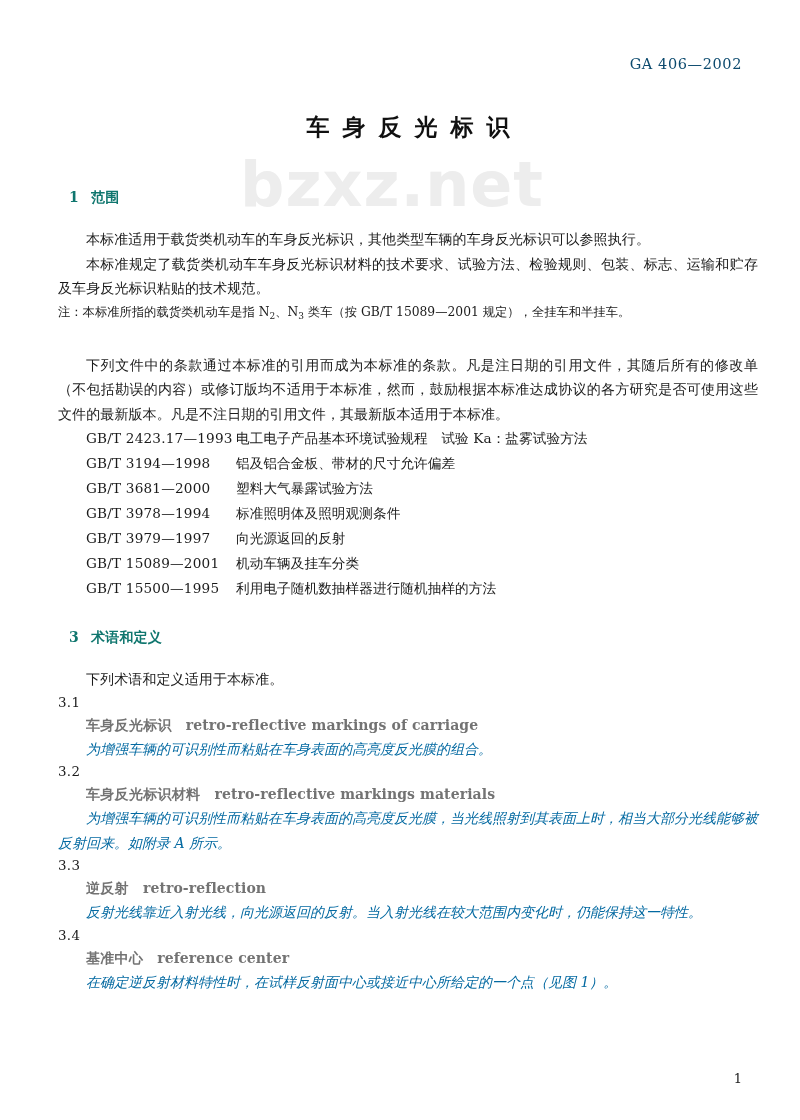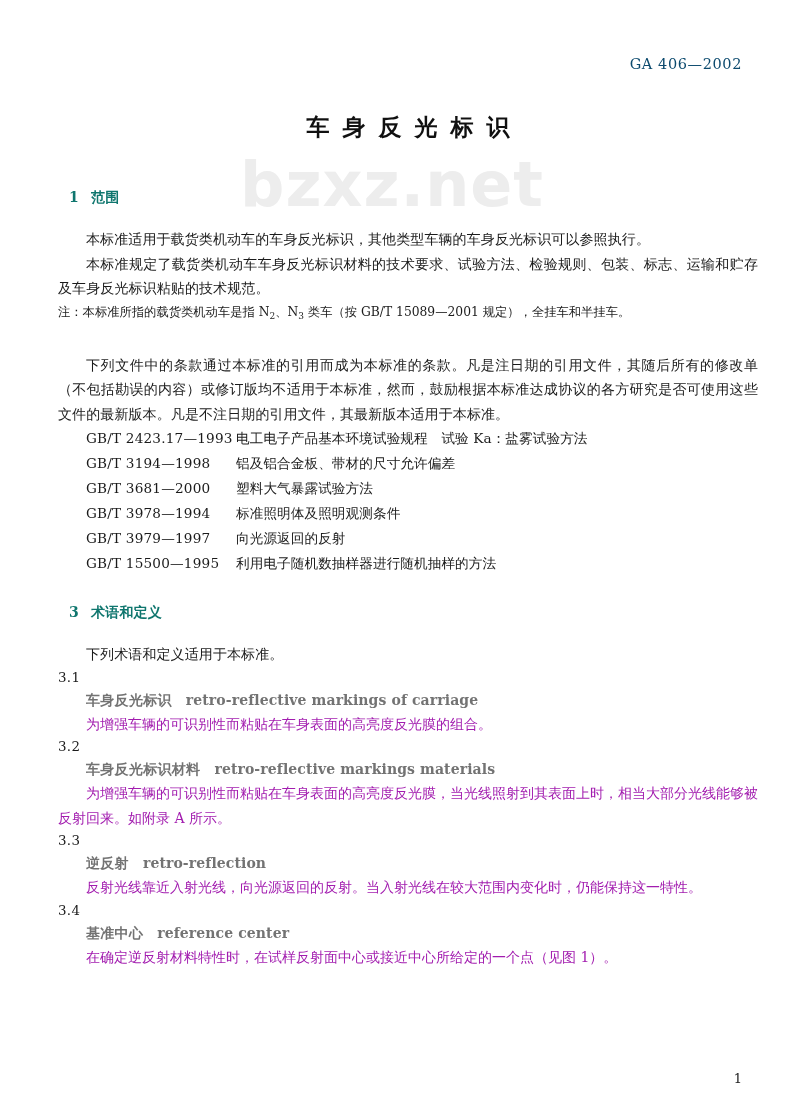--- a/index.html
+++ b/index.html
@@ -135,21 +135,22 @@
     letter-spacing: 0.1px;
   }
 
   .term-def {
     font-size: 14px;
     line-height: 24.5px;
     margin: 0;
     text-indent: 28px;
     text-align: justify;
     text-justify: inter-ideograph;
-    color: #a21caf;
+    color: #0369a1;
+    font-style: italic;
   }
 
   
   .page-number {
     position: absolute;
     right: 58px;
     bottom: 34px;
     font-size: 13px;
     color: #222;
     z-index: 2;
@@ -178,20 +179,21 @@
 
     <div class="gap-sm"></div>
     <p class="para indent">下列文件中的条款通过本标准的引用而成为本标准的条款。凡是注日期的引用文件，其随后所有的修改单（不包括勘误的内容）或修订版均不适用于本标准，然而，鼓励根据本标准达成协议的各方研究是否可使用这些文件的最新版本。凡是不注日期的引用文件，其最新版本适用于本标准。</p>
 
     <ul class="ref-list">
       <li class="ref-item"><span class="code">GB/T 2423.17—1993</span><span class="title">电工电子产品基本环境试验规程　试验 Ka：盐雾试验方法</span></li>
       <li class="ref-item"><span class="code">GB/T 3194—1998</span><span class="title">铝及铝合金板、带材的尺寸允许偏差</span></li>
       <li class="ref-item"><span class="code">GB/T 3681—2000</span><span class="title">塑料大气暴露试验方法</span></li>
       <li class="ref-item"><span class="code">GB/T 3978—1994</span><span class="title">标准照明体及照明观测条件</span></li>
       <li class="ref-item"><span class="code">GB/T 3979—1997</span><span class="title">向光源返回的反射</span></li>
+      <li class="ref-item"><span class="code">GB/T 15089—2001</span><span class="title">机动车辆及挂车分类</span></li>
       <li class="ref-item"><span class="code">GB/T 15500—1995</span><span class="title">利用电子随机数抽样器进行随机抽样的方法</span></li>
     </ul>
 
     <div class="gap-md"></div>
 
     <p class="sec-head"><span class="num">3</span><span>术语和定义</span></p>
     <div class="gap-sm"></div>
     <p class="para indent">下列术语和定义适用于本标准。</p>
 
     <p class="clause-num">3.1</p>

